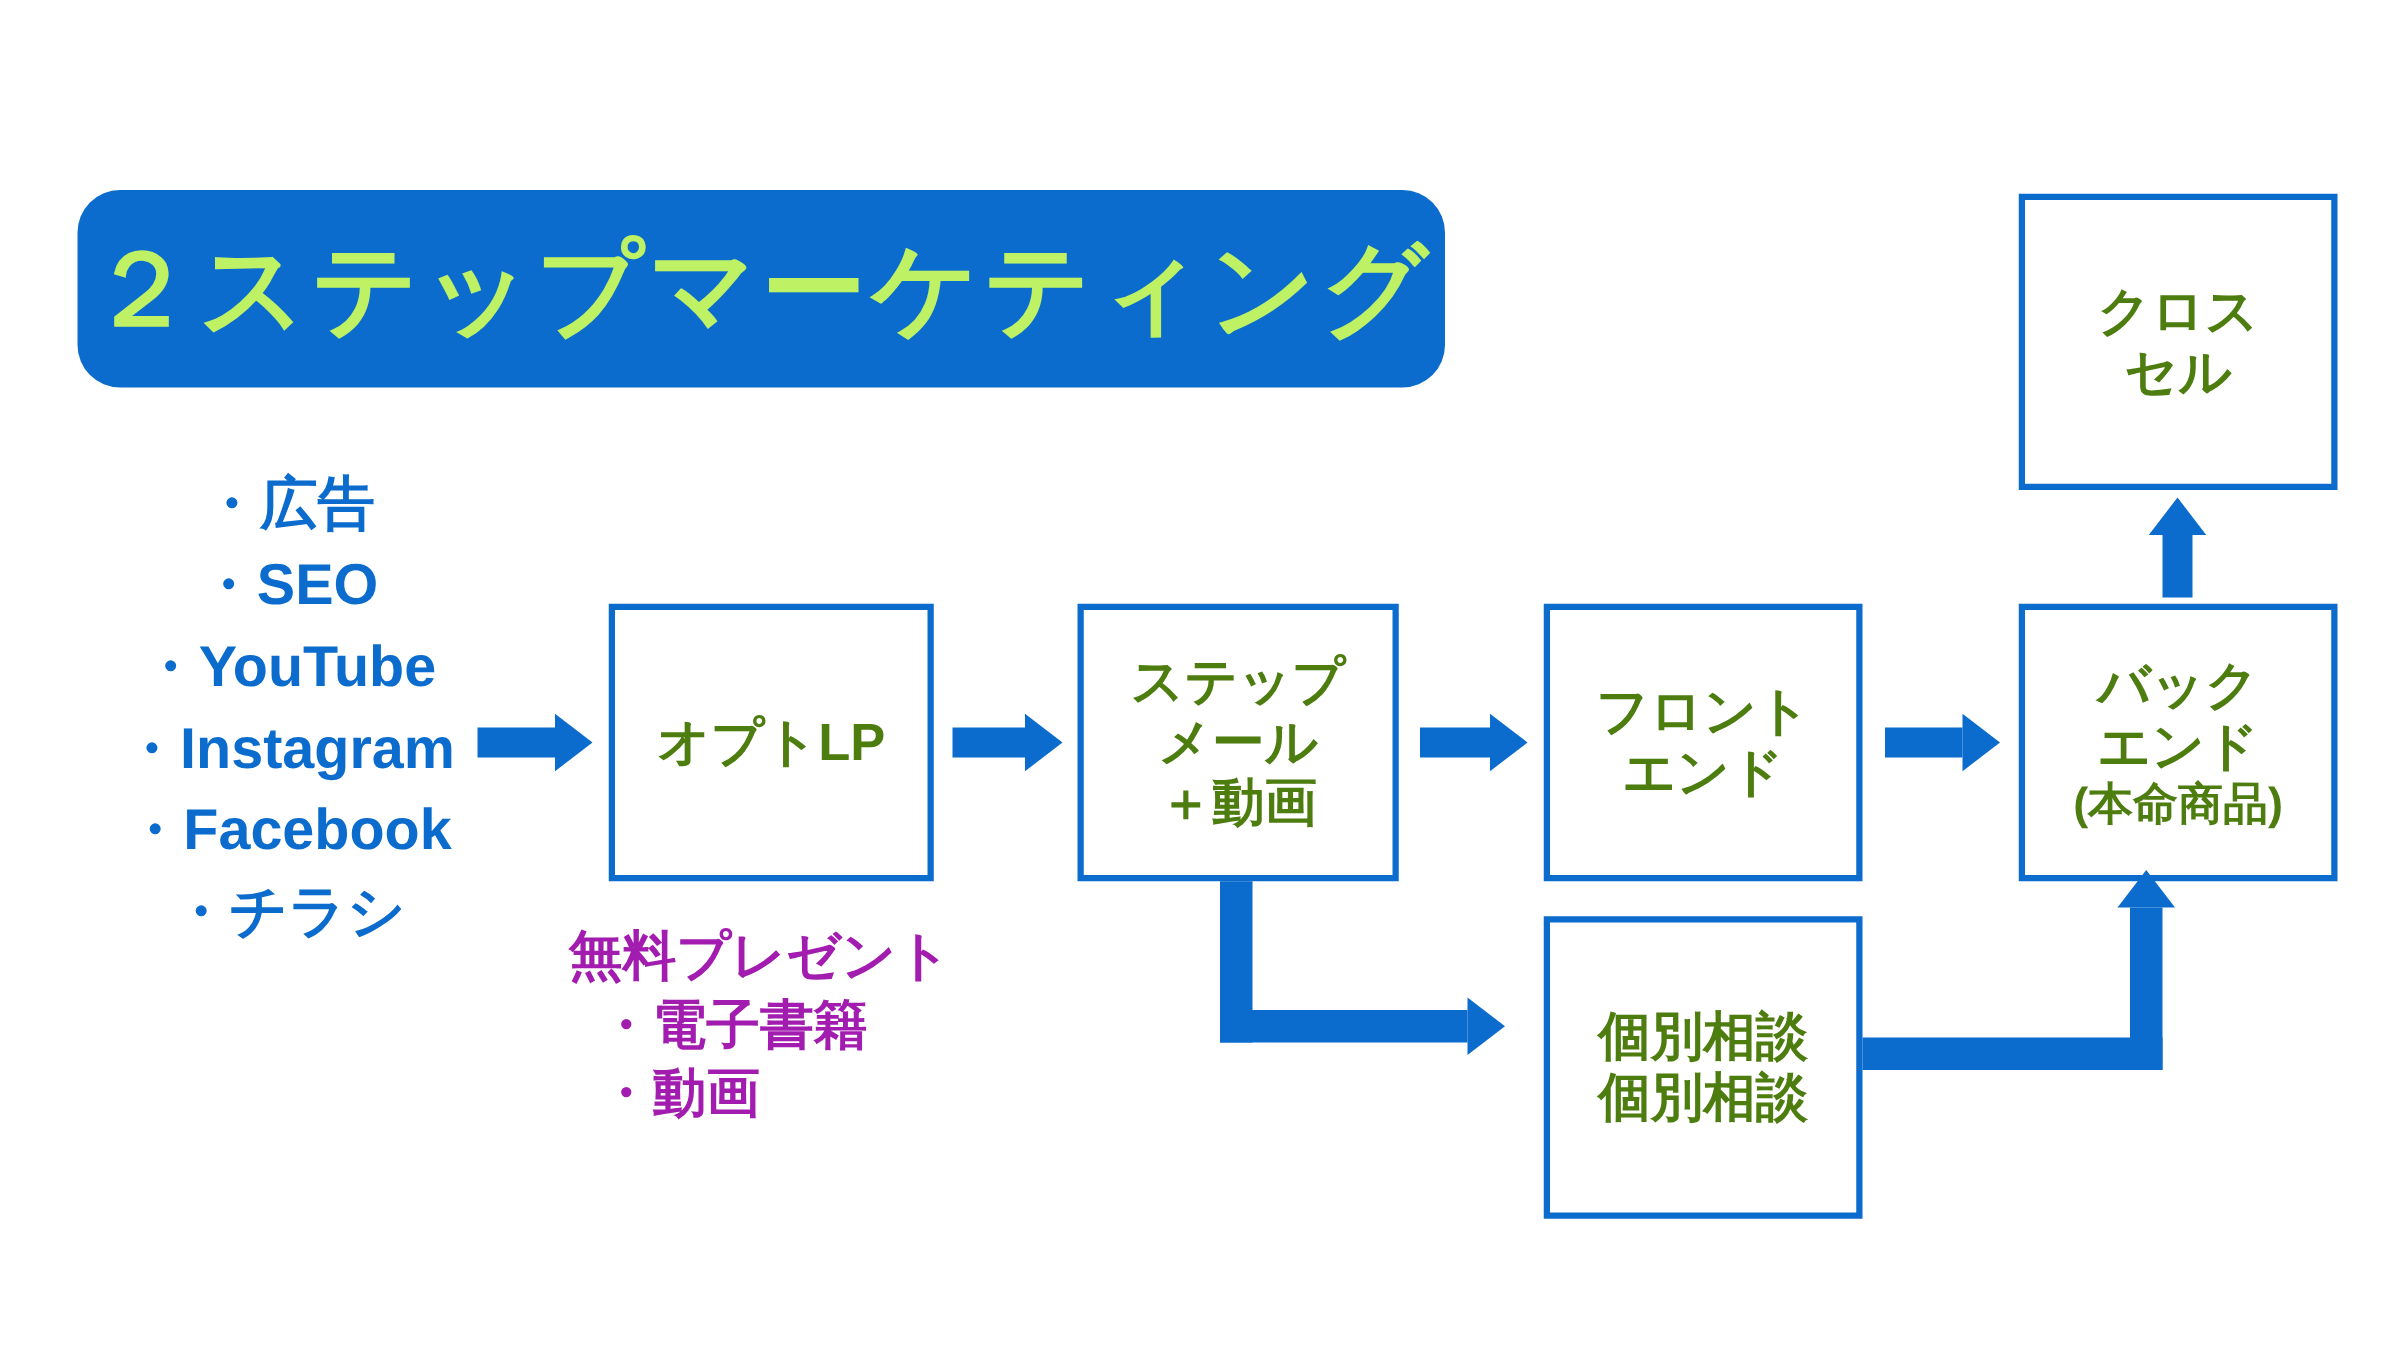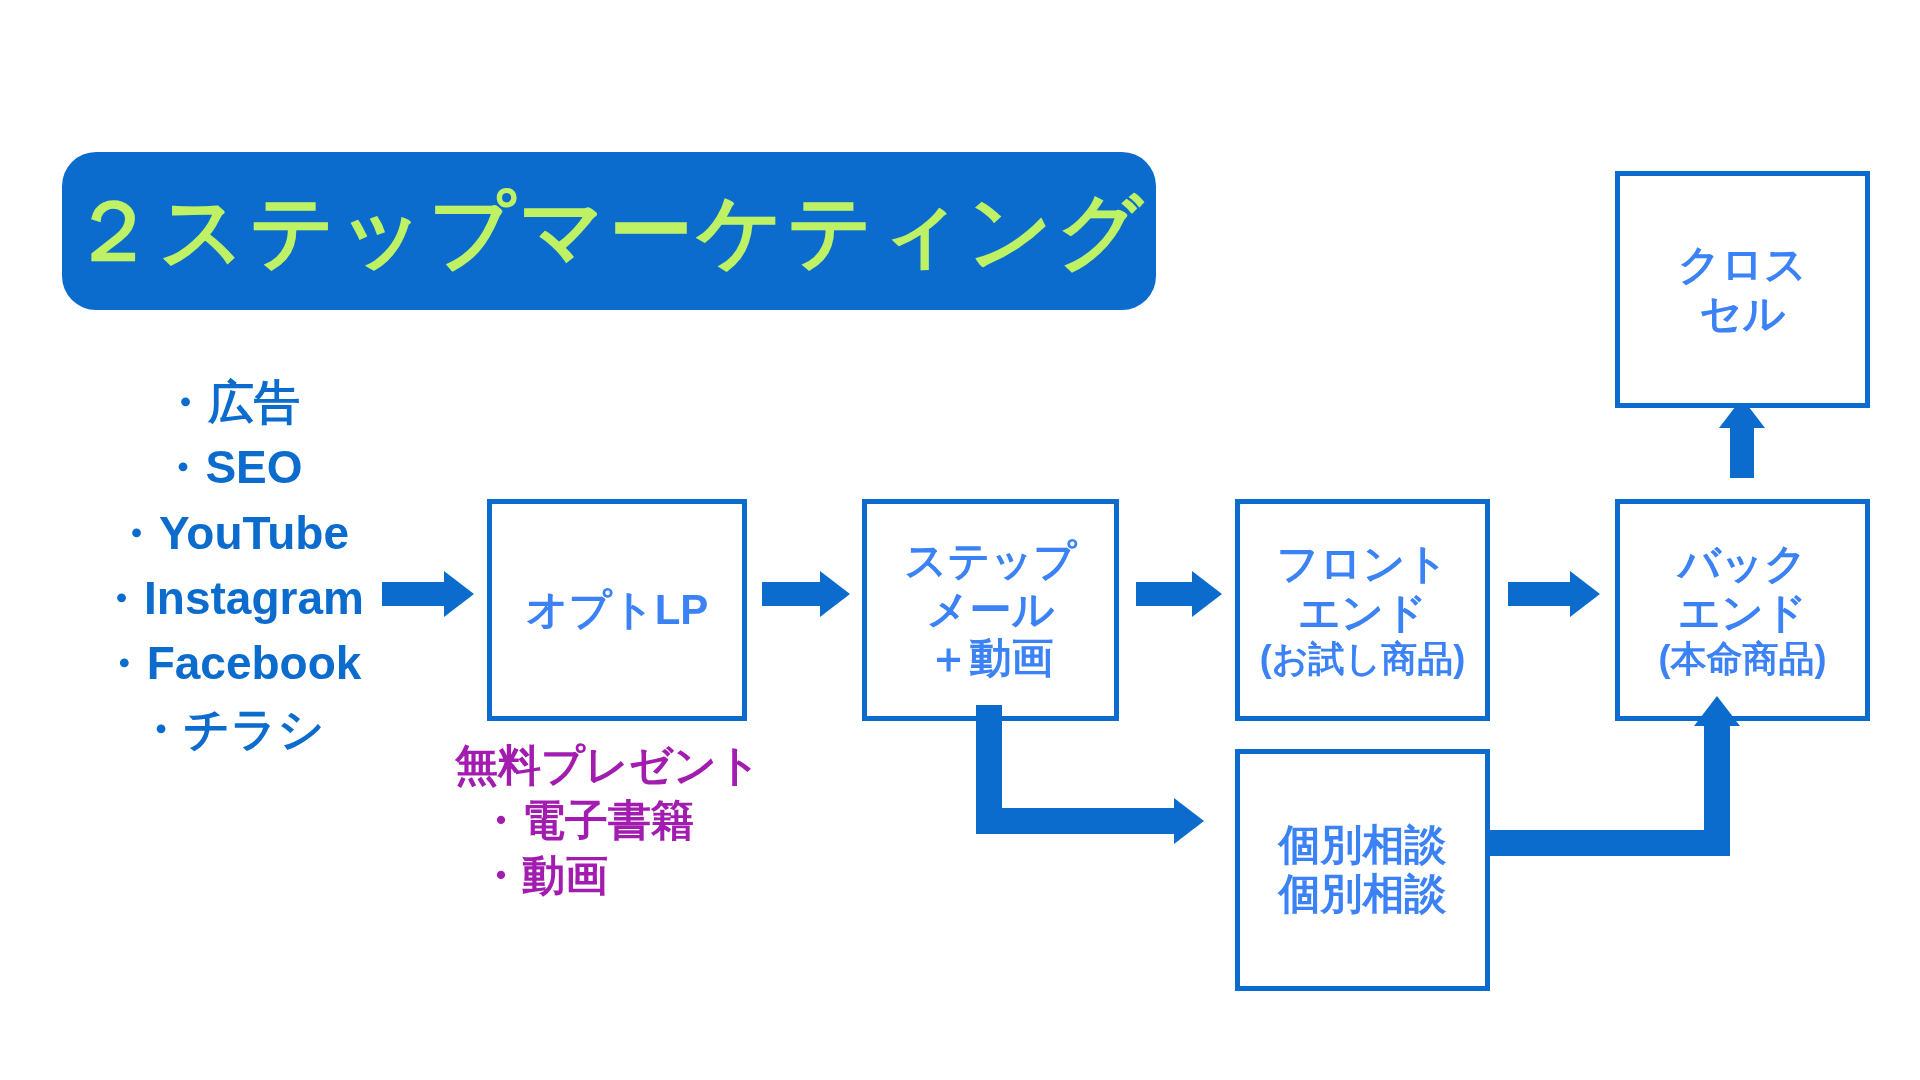--- a/index.html
+++ b/index.html
@@ -62,24 +62,23 @@
   .node {
     position: absolute;
     box-sizing: border-box;
     border: 5px solid #0b6ccd;
     background: #ffffff;
     display: flex;
     flex-direction: column;
     align-items: center;
     justify-content: center;
     text-align: center;
-    color: #3b82f6;
+    color: #4d7c0f;
     font-weight: 700;
     line-height: 1.16;
-    margin-top: 16px;
   }
   .node .line { display: block; white-space: nowrap; }
 
   #node-opt-lp      { left: 487px;  top: 483px; width: 260px; height: 222px; font-size: 42px; }
   #node-step-mail   { left: 862px;  top: 483px; width: 257px; height: 222px; font-size: 42px; }
   #node-frontend    { left: 1235px; top: 483px; width: 255px; height: 222px; font-size: 42px; }
   #node-backend     { left: 1615px; top: 483px; width: 255px; height: 222px; font-size: 42px; }
   #node-crosssell   { left: 1615px; top: 155px; width: 255px; height: 237px; font-size: 42px; }
   #node-seminar     { left: 1235px; top: 733px; width: 255px; height: 242px; font-size: 42px; }
 
@@ -238,21 +237,20 @@
   </div>
 
   <div class="arrow-h" id="arrow-mail-to-front">
     <span class="shaft"></span>
     <span class="head"></span>
   </div>
 
   <div class="node" id="node-frontend">
     <span class="line">フロント</span>
     <span class="line">エンド</span>
-    <span class="line small">(お試し商品)</span>
   </div>
 
   <div class="arrow-h" id="arrow-front-to-back">
     <span class="shaft"></span>
     <span class="head"></span>
   </div>
 
   <div class="node" id="node-backend">
     <span class="line">バック</span>
     <span class="line">エンド</span>

